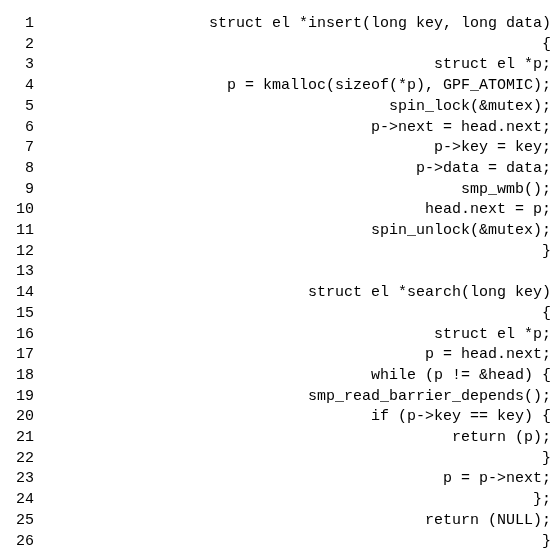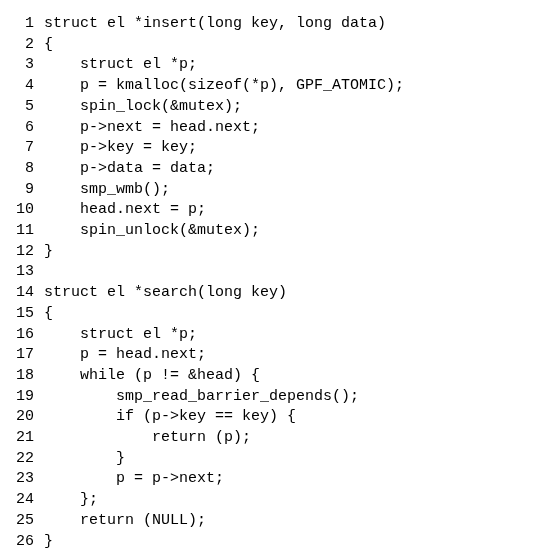--- a/index.html
+++ b/index.html
@@ -23,18 +23,19 @@
     flex-direction: row;
   }
   .gutter {
     width: 34px;
     text-align: right;
     padding-right: 10px;
     flex: 0 0 auto;
   }
   .code {
     flex: 1 1 auto;
+    text-align: right;
   }
 </style>
 </head>
 <body>
 
 <div class="page" id="listing"><div class="line"><span class="gutter">1</span><span class="code">struct el *insert(long key, long data)</span></div><div class="line"><span class="gutter">2</span><span class="code">{</span></div><div class="line"><span class="gutter">3</span><span class="code">    struct el *p;</span></div><div class="line"><span class="gutter">4</span><span class="code">    p = kmalloc(sizeof(*p), GPF_ATOMIC);</span></div><div class="line"><span class="gutter">5</span><span class="code">    spin_lock(&amp;mutex);</span></div><div class="line"><span class="gutter">6</span><span class="code">    p-&gt;next = head.next;</span></div><div class="line"><span class="gutter">7</span><span class="code">    p-&gt;key = key;</span></div><div class="line"><span class="gutter">8</span><span class="code">    p-&gt;data = data;</span></div><div class="line"><span class="gutter">9</span><span class="code">    smp_wmb();</span></div><div class="line"><span class="gutter">10</span><span class="code">    head.next = p;</span></div><div class="line"><span class="gutter">11</span><span class="code">    spin_unlock(&amp;mutex);</span></div><div class="line"><span class="gutter">12</span><span class="code">}</span></div><div class="line"><span class="gutter">13</span><span class="code"></span></div><div class="line"><span class="gutter">14</span><span class="code">struct el *search(long key)</span></div><div class="line"><span class="gutter">15</span><span class="code">{</span></div><div class="line"><span class="gutter">16</span><span class="code">    struct el *p;</span></div><div class="line"><span class="gutter">17</span><span class="code">    p = head.next;</span></div><div class="line"><span class="gutter">18</span><span class="code">    while (p != &amp;head) {</span></div><div class="line"><span class="gutter">19</span><span class="code">        smp_read_barrier_depends();</span></div><div class="line"><span class="gutter">20</span><span class="code">        if (p-&gt;key == key) {</span></div><div class="line"><span class="gutter">21</span><span class="code">            return (p);</span></div><div class="line"><span class="gutter">22</span><span class="code">        }</span></div><div class="line"><span class="gutter">23</span><span class="code">        p = p-&gt;next;</span></div><div class="line"><span class="gutter">24</span><span class="code">    };</span></div><div class="line"><span class="gutter">25</span><span class="code">    return (NULL);</span></div><div class="line"><span class="gutter">26</span><span class="code">}</span></div></div>
 
 </body></html>

